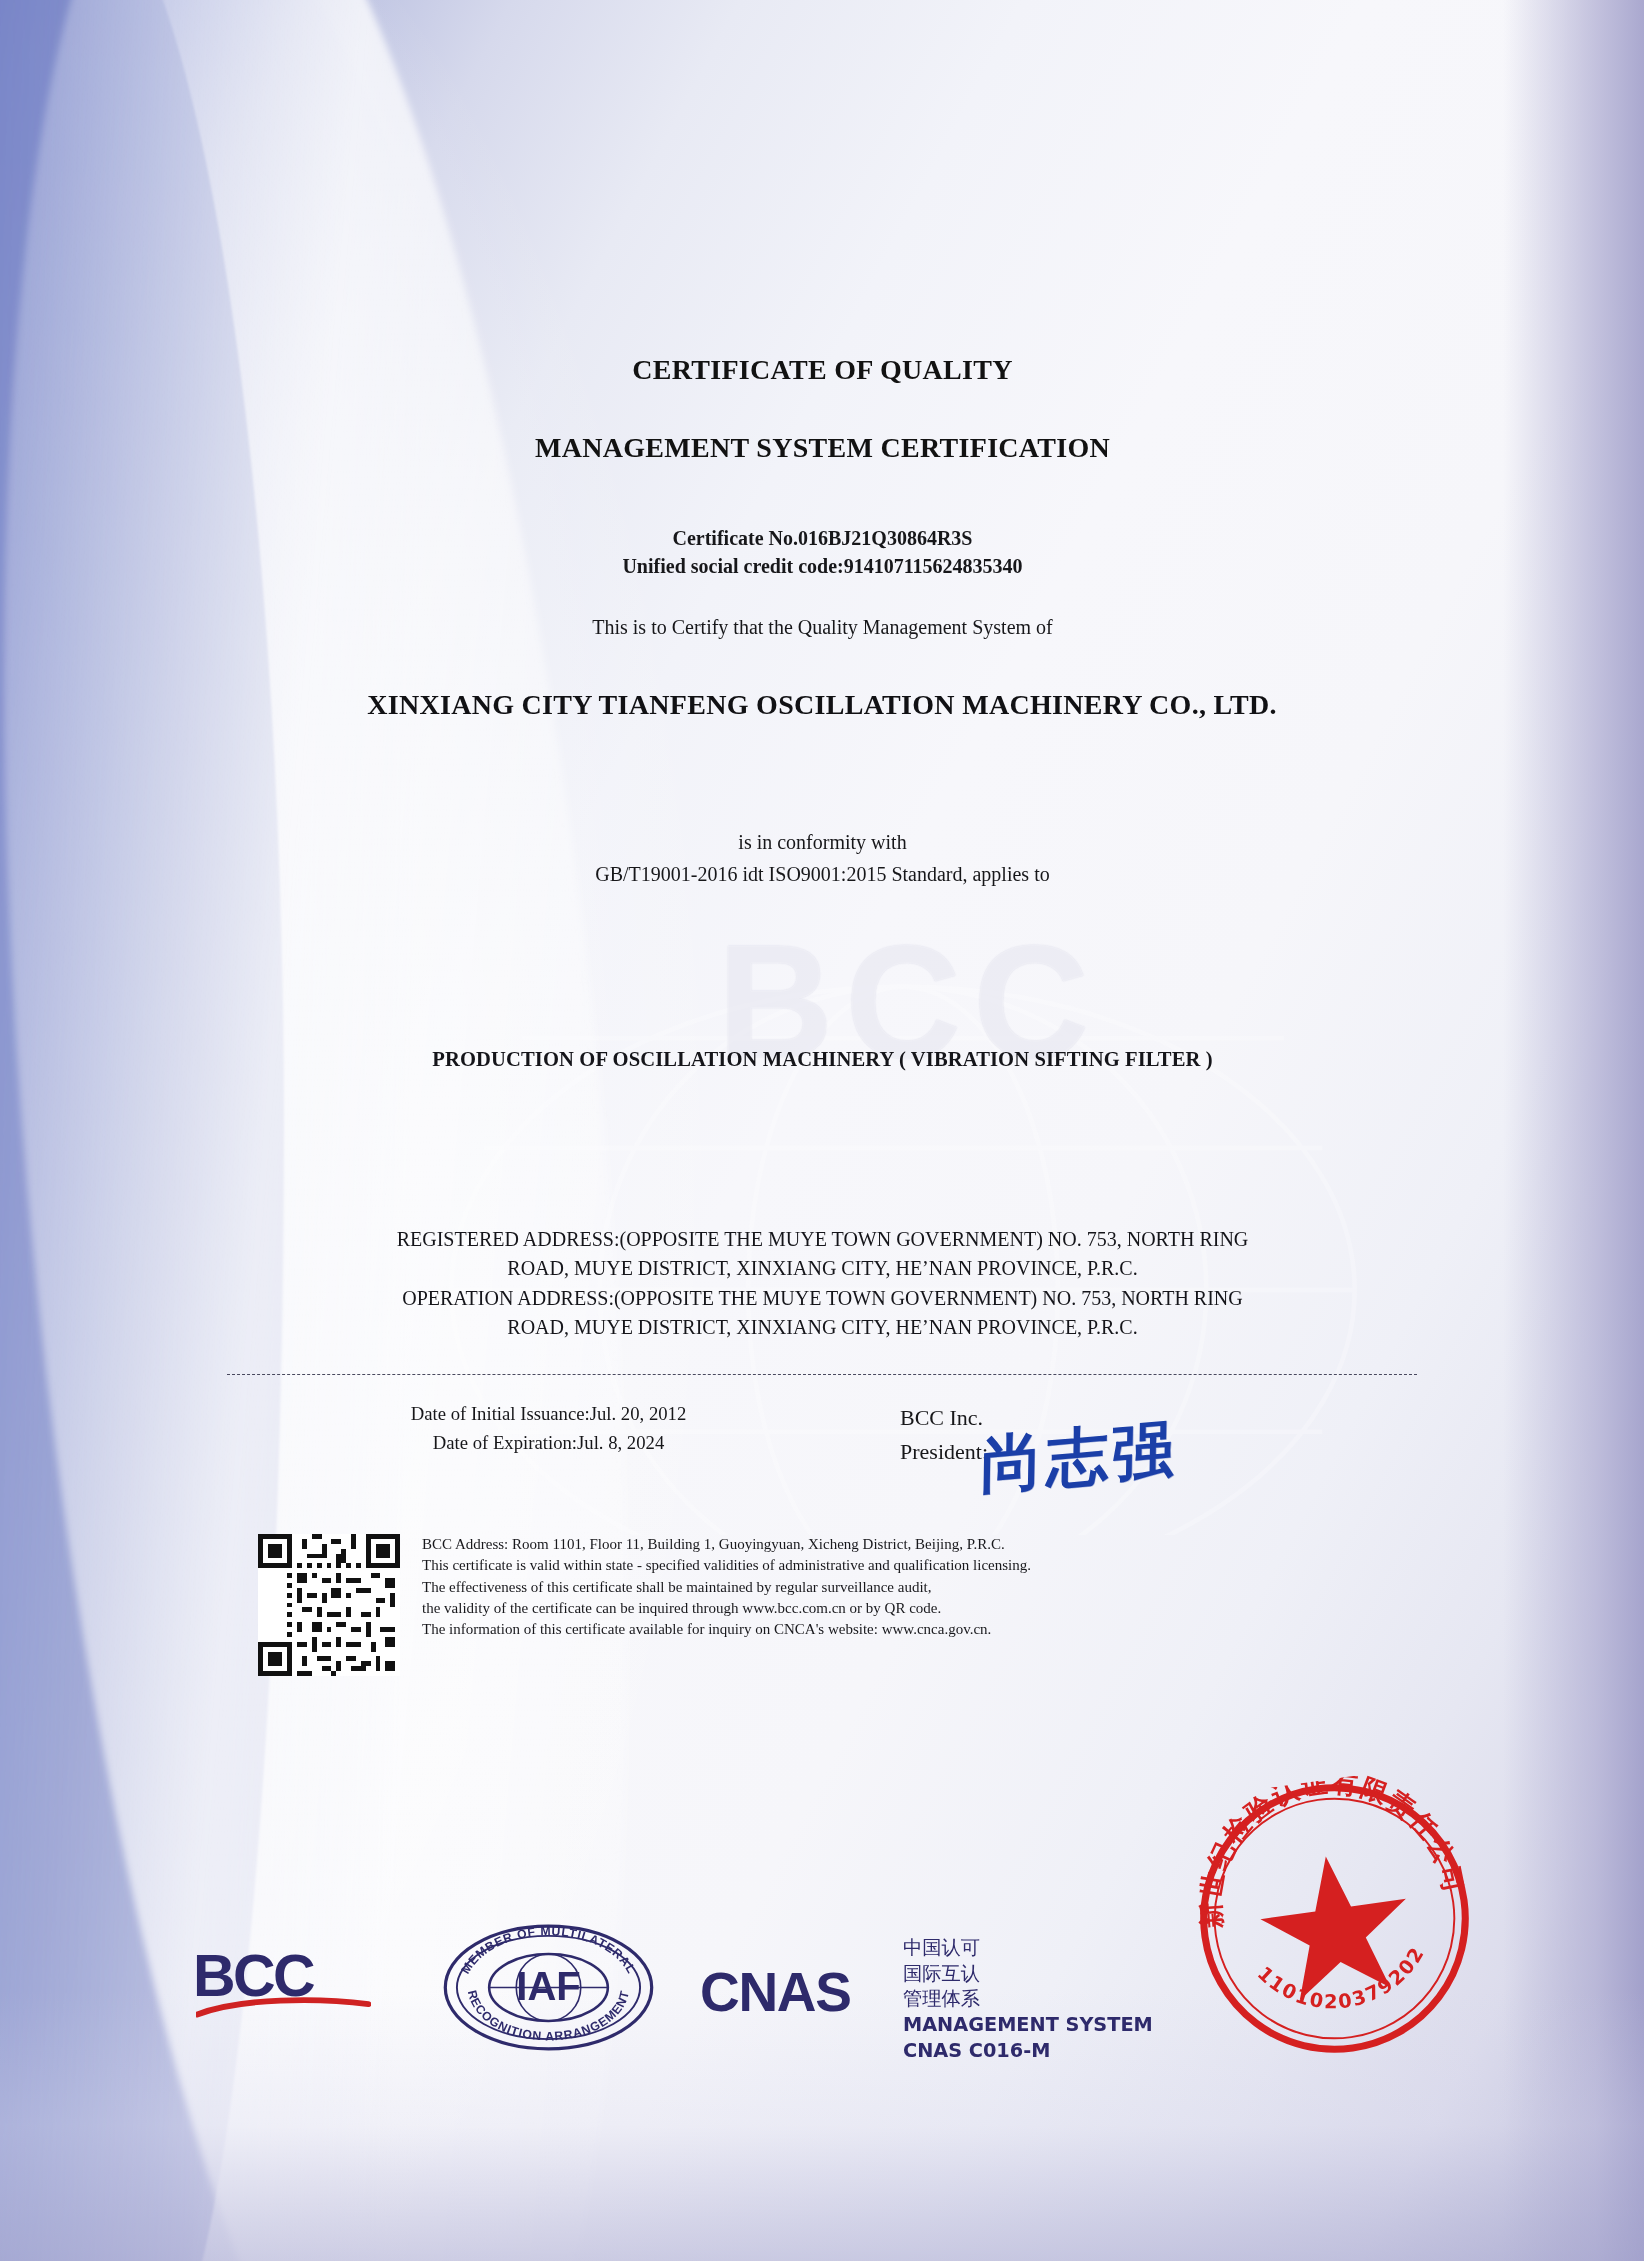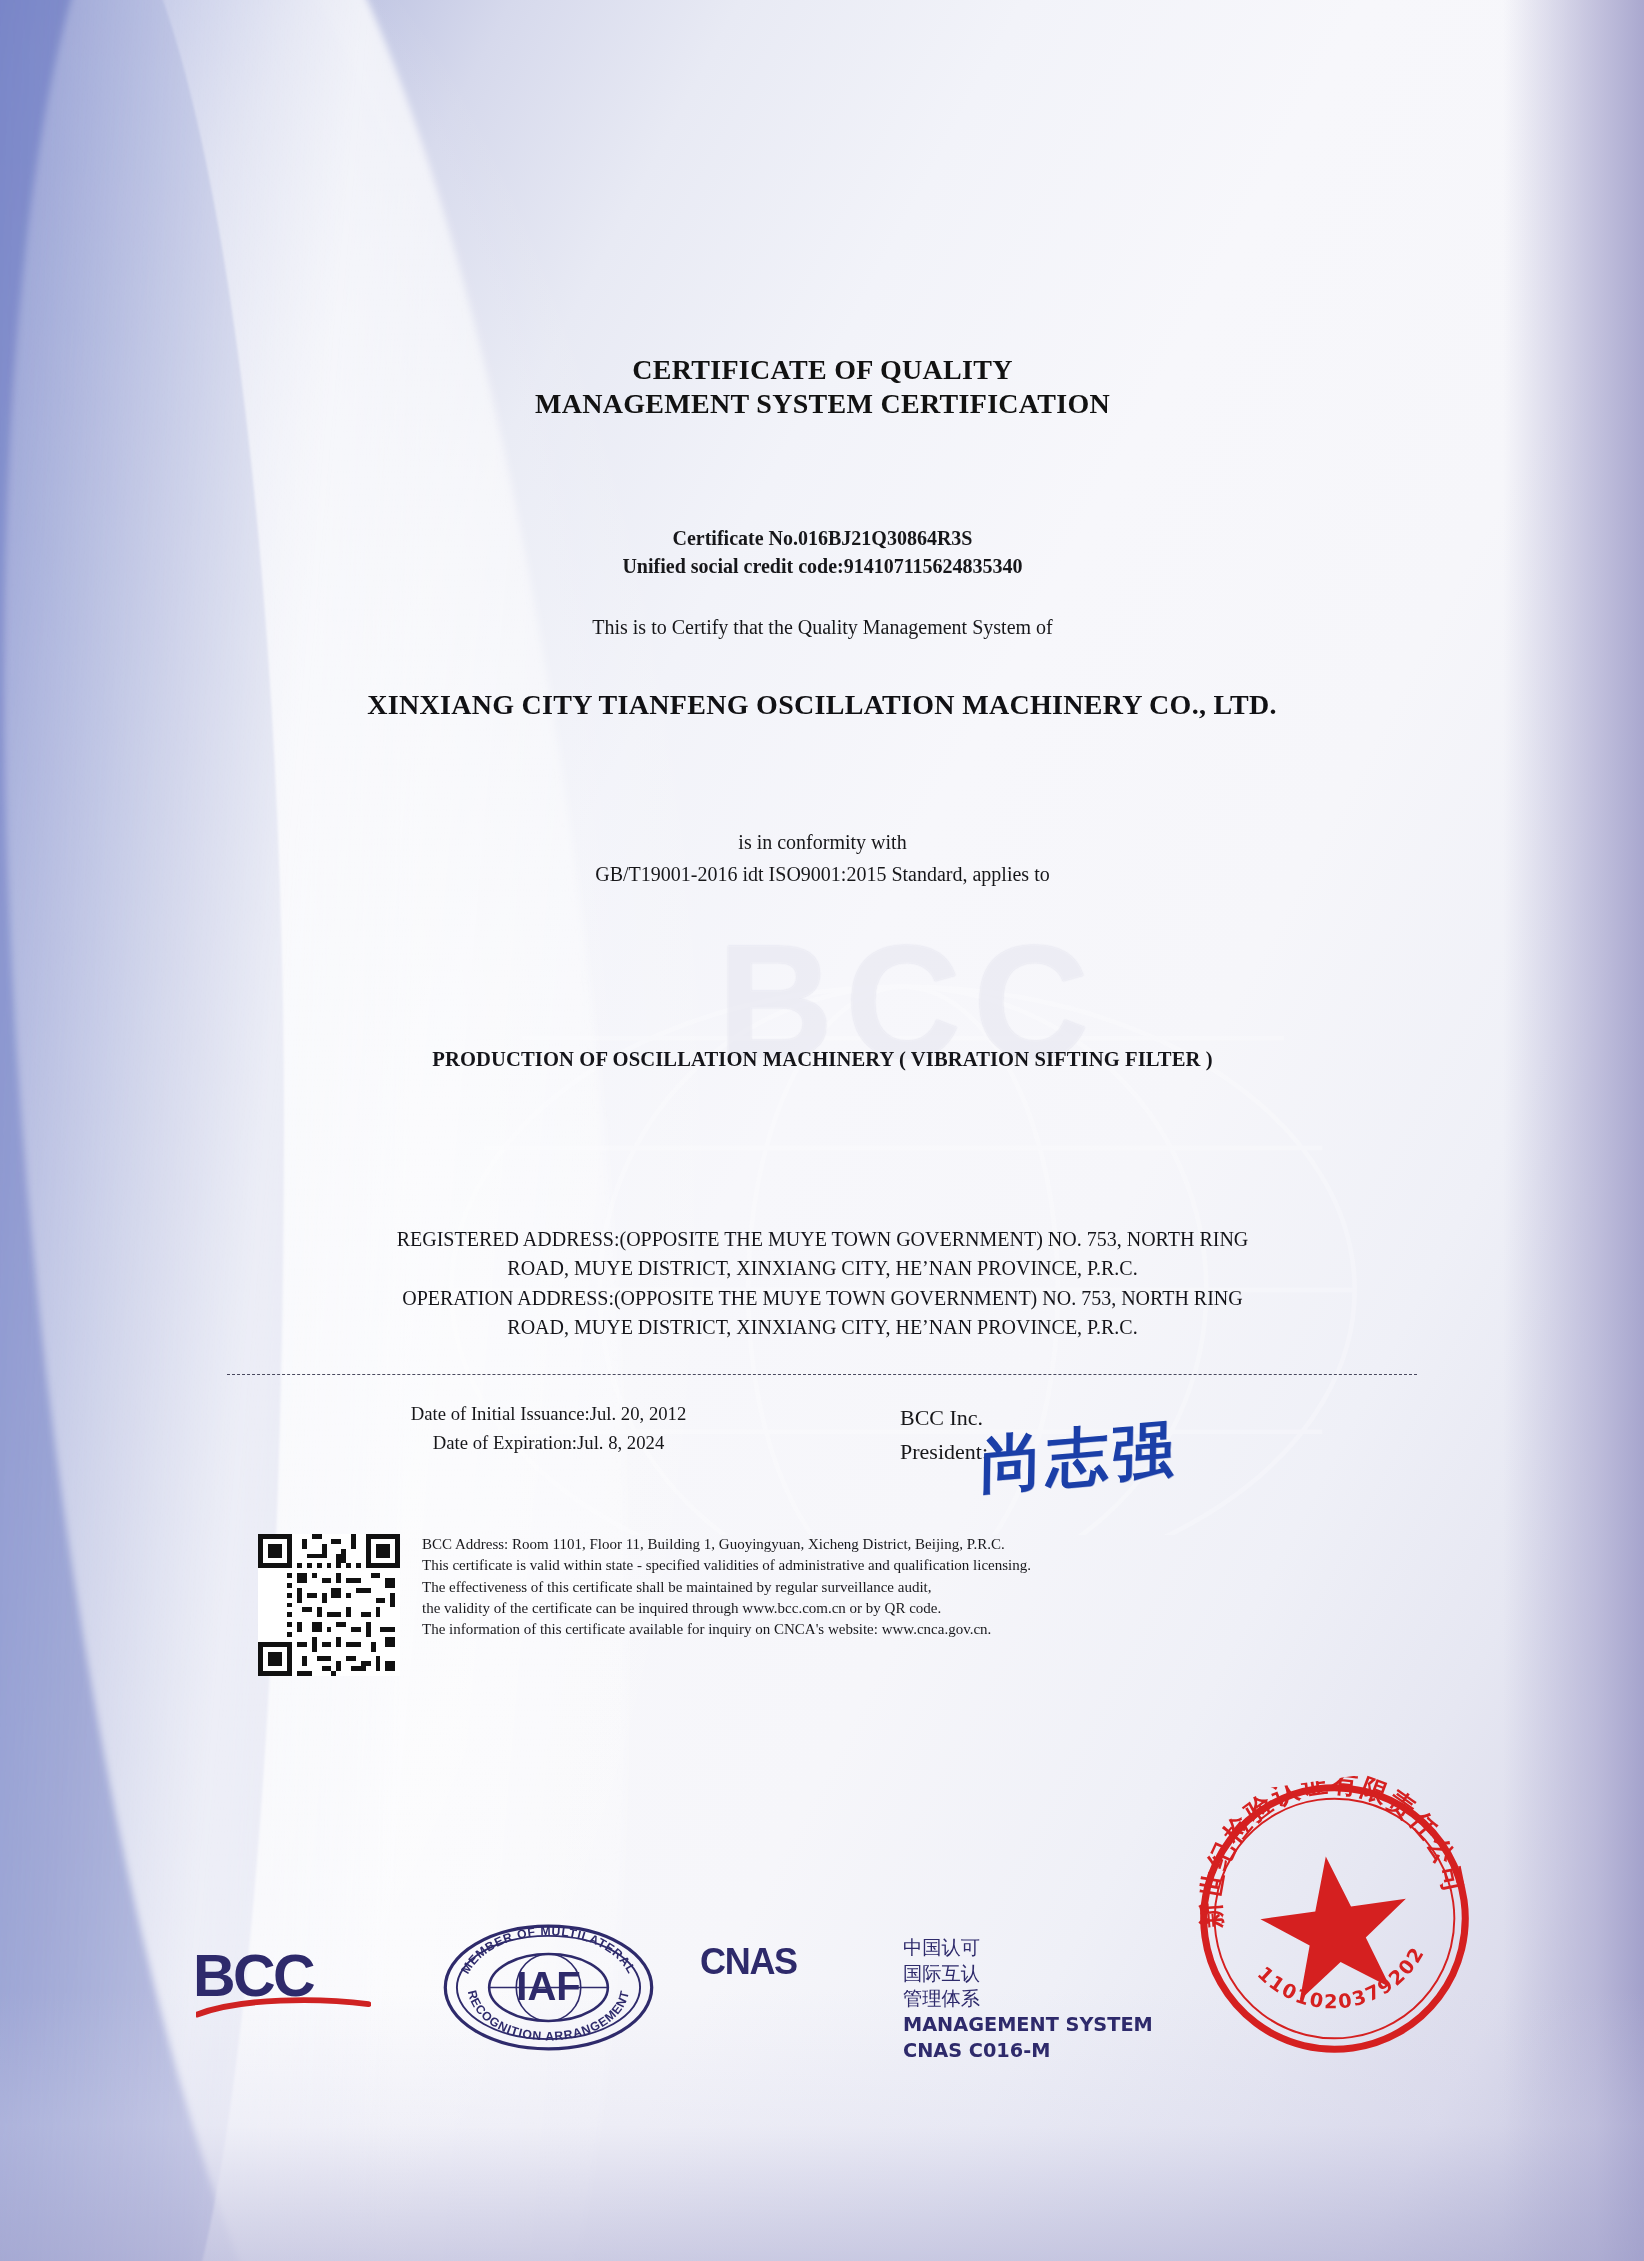--- a/index.html
+++ b/index.html
@@ -134,21 +134,21 @@
     top: 353px;
     width: 1161px;
     text-align: center;
     font-family: "Liberation Serif", serif;
     font-weight: 700;
     font-size: 28px;
     line-height: 1.22;
     color: #121212;
     letter-spacing: 0.3px;
   }
-  .title .line2 { display: block; }
+  .title .line2 { display: block; margin-top: 44px; }
 
   .cert-no {
     position: absolute;
     left: 242px;
     top: 524px;
     width: 1161px;
     text-align: center;
     font-weight: 700;
     font-size: 20px;
     line-height: 1.42;
@@ -314,24 +314,25 @@
   .logo-cnas {
     position: absolute;
     left: 700px;
     top: 59px;
     width: 219px;
     height: 90px;
   }
   .logo-cnas .cnas-word {
     font-family: "Liberation Sans", sans-serif;
     font-weight: 700;
-    font-size: 36px;
+    font-size: 55px;
     color: #2e2a6b;
     letter-spacing: -1.3px;
     line-height: 1.1;
+    margin-top: 20px;
   }
 
   .cnas-text {
     position: absolute;
     left: 903px;
     top: 52px;
     width: 335px;
     font-family: "DejaVu Sans", "Liberation Sans", sans-serif;
     font-size: 19.3px;
     line-height: 1.33;

